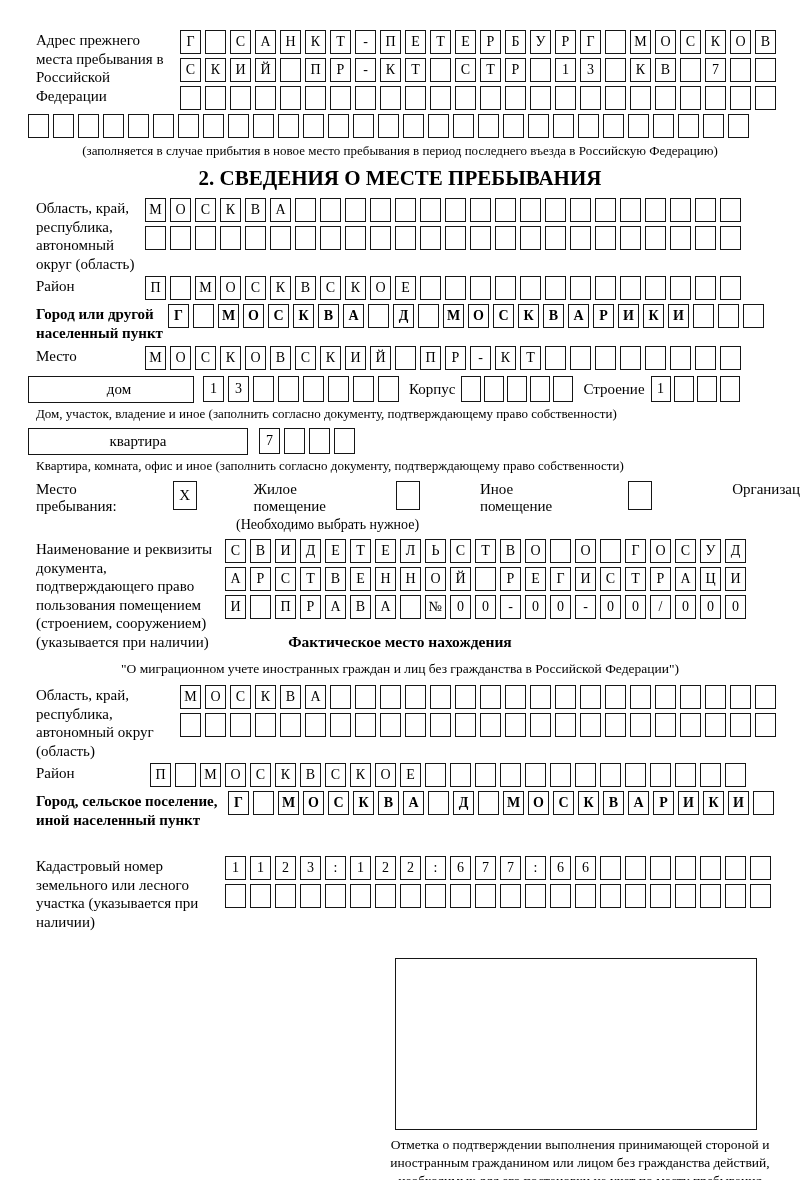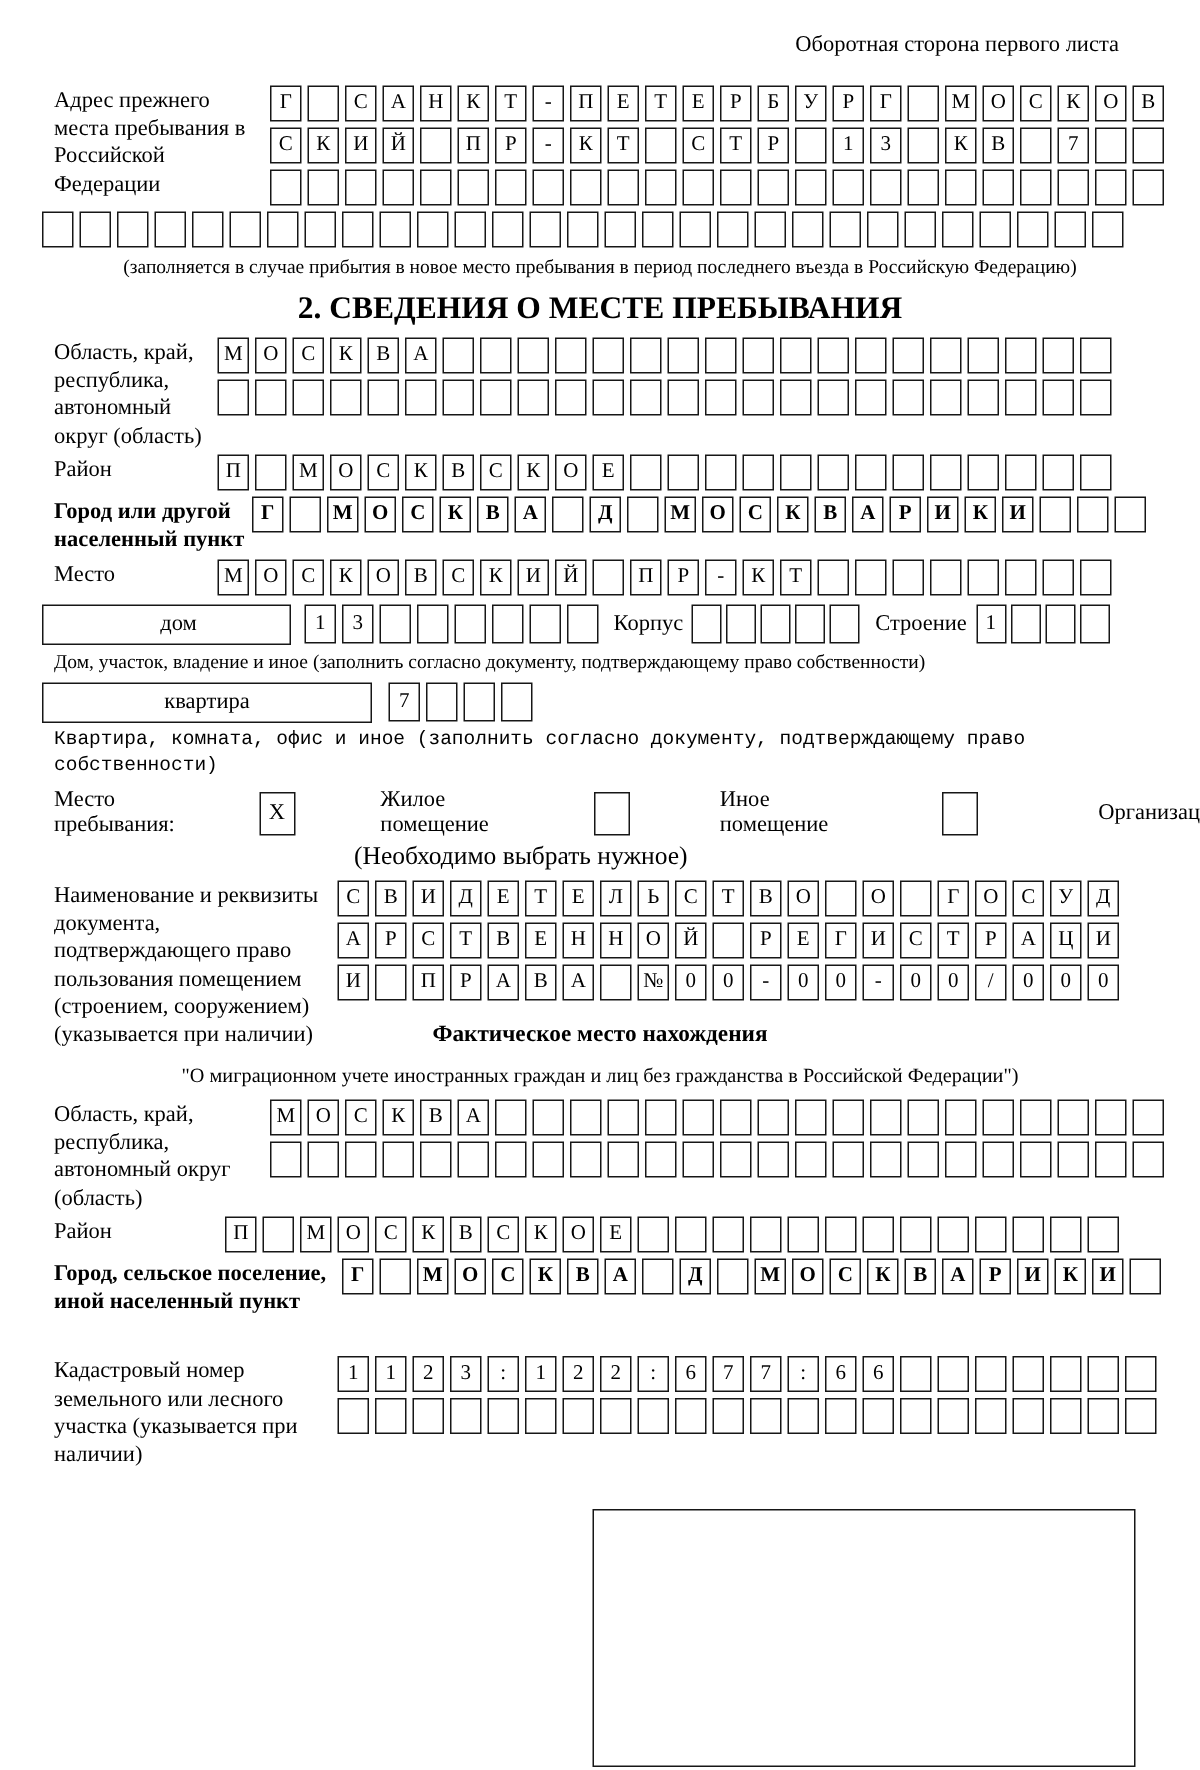--- a/index.html
+++ b/index.html
@@ -44,39 +44,38 @@
   .widebox{box-sizing:border-box;height:27px;border:1.7px solid #161616;
            text-align:center;font-size:15px;line-height:24px;}
   .wb-dom{width:166px;margin-right:9px;padding-left:16px;}
   .wb-kv{width:220px;margin-right:11px;}
   .inline-lbl{font-size:15px;line-height:26px;white-space:nowrap;}
   .gap10{width:10px;flex:0 0 10px;} .gap6{width:6px;flex:0 0 6px;}
   .houserow .boxrow{margin-bottom:0;}
   .houserow .cb{height:26px;line-height:23px;}
 
   
-  .stayrow{display:flex;align-items:center;margin:7px 0 2px 0;font-size:15px;gap:23px;}
+  .stayrow{display:flex;margin:7px 0 2px 0;font-size:15px;gap:23px;}
   .chk{box-sizing:border-box;width:24px;height:29px;border:1.7px solid #161616;
        text-align:center;font-size:15px;line-height:26px;flex:0 0 24px;}
-  .stay-note{font-size:17px;margin:1px 0 6px 208px;}
+  .stay-note{font-size:14px;margin:1px 0 6px 208px;}
 
   
   .fact-title{font-weight:bold;font-size:15.5px;text-align:center;margin:10px 0 8px 0;}
   .fact-note{font-size:13.5px;line-height:20px;text-align:center;}
 
   
   .stamp{margin:10px 0 0 367px;width:362px;height:172px;border:1.8px solid #161616;box-sizing:border-box;}
   .stamp-caption{margin:6px 0 0 352px;width:400px;text-align:center;font-size:13.5px;line-height:18px;}
 </style>
 </head>
 <body>
 
 <div class="page">
 
-  <div class="corner">Оборотная сторона первого листа</div>
 
   <div class="field" style="margin-top:18px;">
     <div class="lbl w140">Адрес прежнего места пребывания в Российской Федерации</div>
     <div class="rows ind-prev">
       <div class="boxrow">
           <span class="cb">Г</span>
           <span class="cb"></span>
           <span class="cb">С</span>
           <span class="cb">А</span>
           <span class="cb">Н</span>
@@ -379,21 +378,21 @@
 
   <div class="houserow">
     <div class="widebox wb-kv">квартира</div>
     <div class="boxrow">
         <span class="cb">7</span>
         <span class="cb"></span>
         <span class="cb"></span>
         <span class="cb"></span>
       </div>
   </div>
-  <div class="caption" style="padding-left:8px;font-family:Liberation Mono, monospace;">Квартира, комната, офис и иное (заполнить согласно документу, подтверждающему право собственности)</div>
+  <div class="caption" style="padding-left:8px;">Квартира, комната, офис и иное (заполнить согласно документу, подтверждающему право собственности)</div>
 
   <div class="stayrow">
     <span style="padding-left:8px;">Место пребывания:</span>
     <span style="flex:0 0 10px;"></span>
     <span class="chk">X</span>
     <span style="flex:0 0 11px;"></span>
     <span>Жилое помещение</span>
     <span style="flex:0 0 24px;"></span>
     <span class="chk"></span>
     <span style="flex:0 0 14px;"></span>

